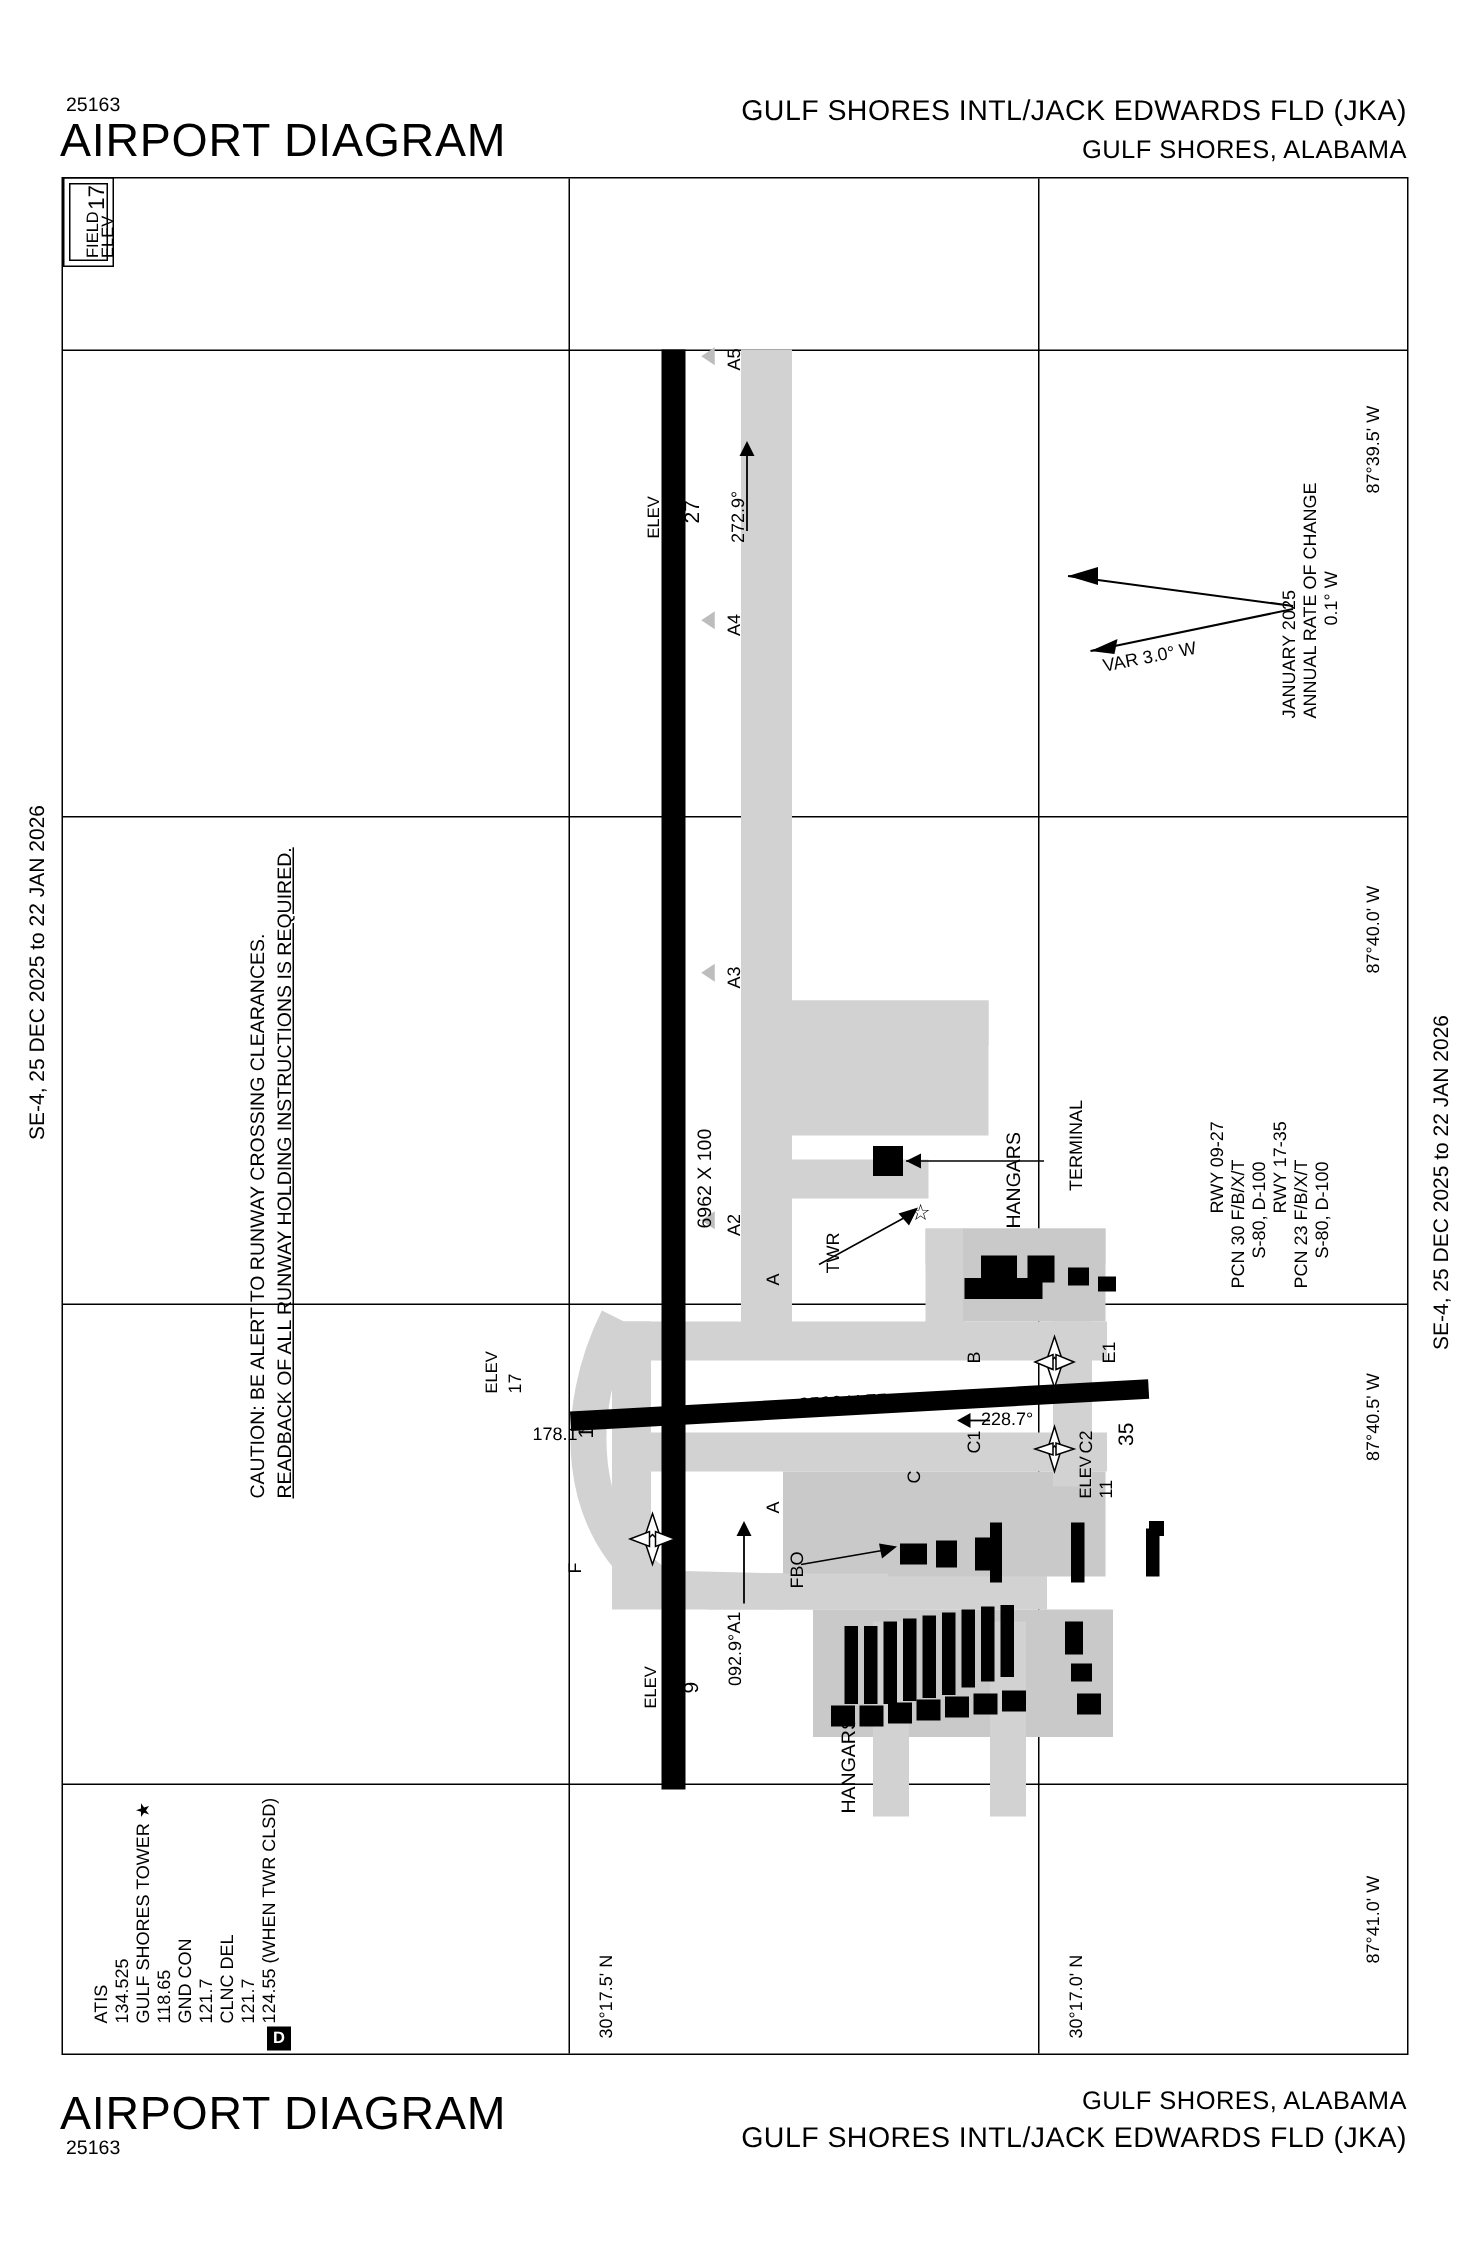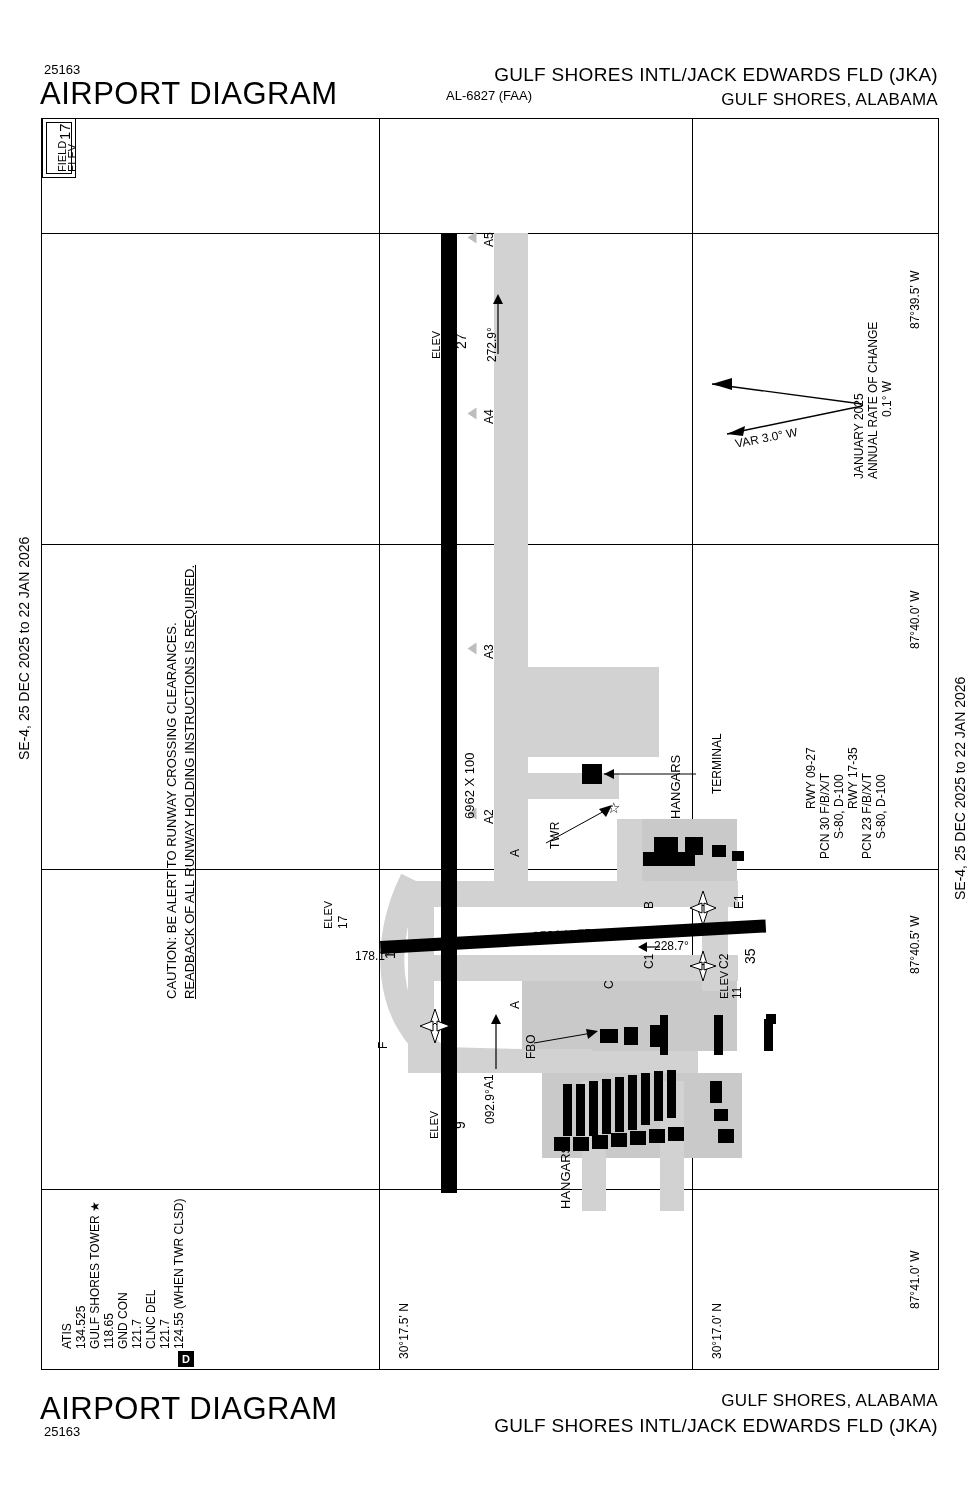--- a/index.html
+++ b/index.html
@@ -46,21 +46,20 @@
   svg{overflow:visible;}
 </style>
 </head>
 <body>
 
 <div id="sheet">
 
   <div class="hdr-num">25163</div>
   <div class="hdr-title">AIRPORT DIAGRAM</div>
   <div class="hdr-apt">GULF SHORES INTL/JACK EDWARDS FLD   (JKA)</div>
-  <div class="hdr-al">AL-6827 (FAA)</div>
   <div class="hdr-city">GULF SHORES, ALABAMA</div>
 
   <div class="fe-box"></div>
   <div class="fe-inner"></div>
   <div class="abs rot90" style="left:56px;top:172px;font-size:11px;">FIELD</div>
   <div class="abs rot90" style="left:66px;top:172px;font-size:11px;">ELEV</div>
   <div class="abs rot90" style="left:56px;top:140px;font-size:15px;">17</div>
 
   <div class="side-left rot90" style="top:760px;">SE-4,  25 DEC 2025  to  22 JAN 2026</div>
   <div class="side-right rot90" style="top:900px;">SE-4,  25 DEC 2025  to  22 JAN 2026</div>

